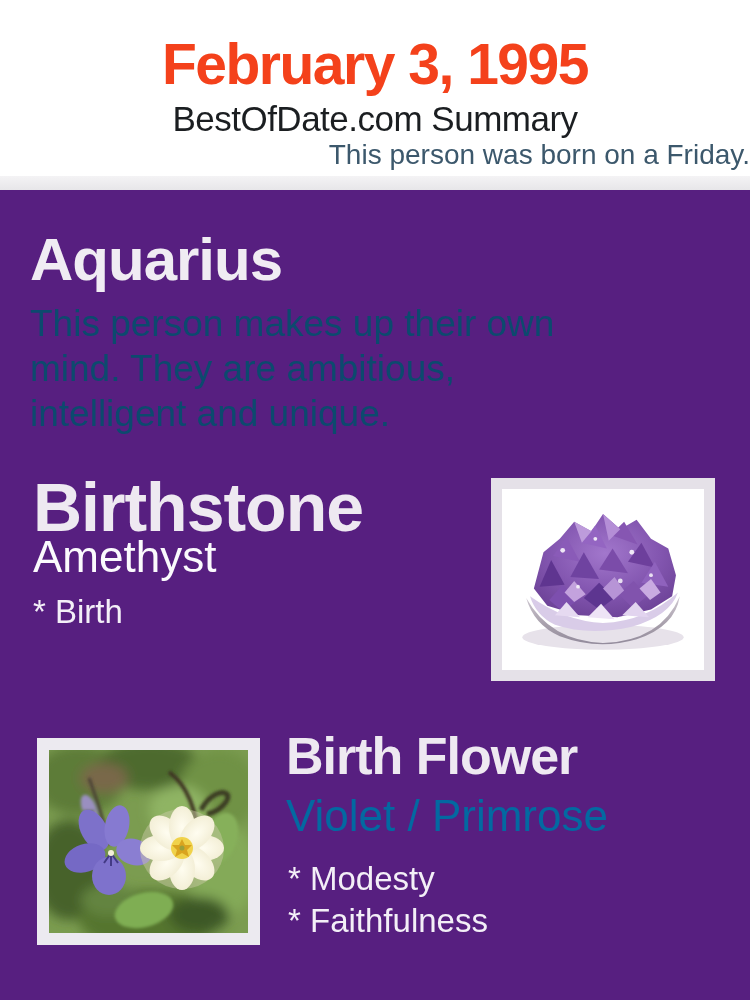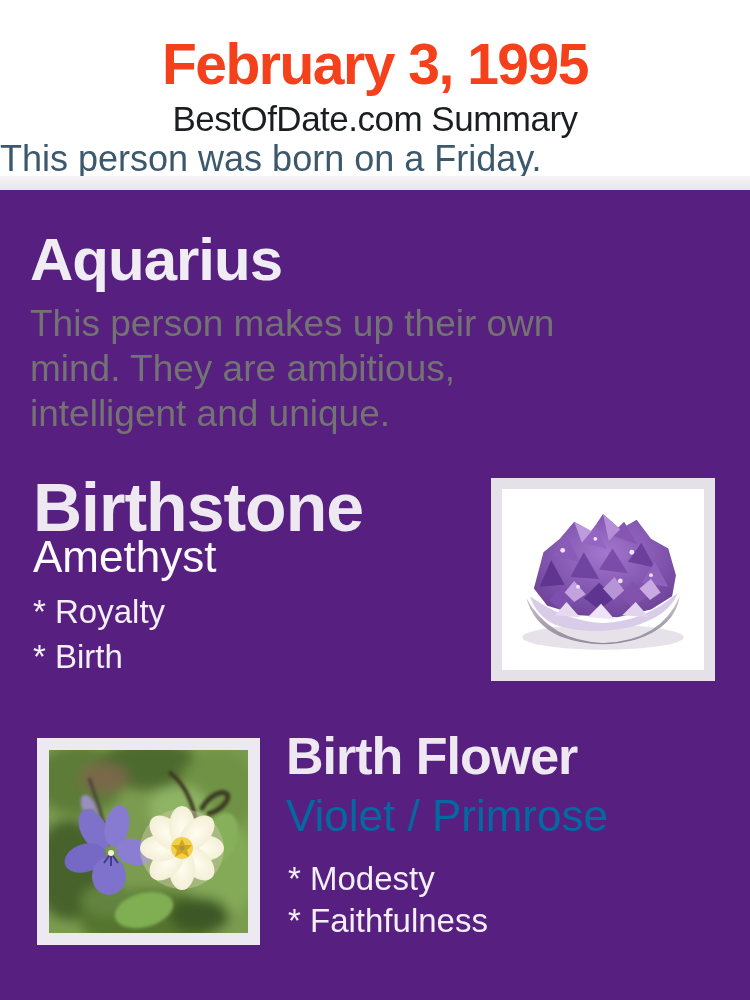--- a/index.html
+++ b/index.html
@@ -17,41 +17,41 @@
     left:0;top:22px;width:750px;text-align:center;
     font-size:57px;font-weight:700;letter-spacing:-1.5px;
     color:#f4411b;line-height:1;
   }
   .site-summary{
     left:0;top:87px;width:750px;text-align:center;
     font-size:35px;font-weight:400;letter-spacing:-0.5px;
     color:#1b1e21;line-height:1;
   }
   .weekday-note{
-    left:0;top:127px;width:750px;text-align:left;
-    font-size:36px;font-weight:400;
+    left:0;top:127px;width:750px;text-align:right;
+    font-size:28px;font-weight:400;
     color:#3c586c;line-height:1;
   }
   .divider-strip{
     left:0;top:176px;width:750px;height:14px;
     background:linear-gradient(#f4f3f5,#e7e6e9);
   }
 
   
   .panel{left:0;top:190px;width:750px;height:810px;background:#571f80;}
 
   .zodiac-heading{
     left:30px;top:230px;
     font-size:60px;font-weight:700;letter-spacing:-1px;
     color:#f0ecf3;line-height:1;
   }
   .zodiac-desc{
     left:30px;top:301px;
     font-size:37px;line-height:45px;
-    color:#737373;
+    color:#0c4a6e;
   }
 
   .birthstone-heading{
     left:33px;top:473px;
     font-size:68px;font-weight:700;letter-spacing:-1px;
     color:#eee9f1;line-height:1;
   }
   .birthstone-name{
     left:33px;top:535px;
     font-size:44px;color:#fbfafd;line-height:1;
@@ -101,21 +101,20 @@
 <div class="abs zodiac-heading">Aquarius</div>
 <div class="abs zodiac-desc">
   <div>This person makes up their own</div>
   <div>mind. They are ambitious,</div>
   <div>intelligent and unique.</div>
 </div>
 
 <div class="abs birthstone-heading">Birthstone</div>
 <div class="abs birthstone-name">Amethyst</div>
 <ul class="abs trait-list birthstone-traits">
-  <li>* Royalty</li>
   <li>* Birth</li>
 </ul>
 
 <div class="abs photo photo-amethyst" role="img" aria-label="Amethyst crystal cluster photo">
   <svg viewBox="0 0 200 180" preserveAspectRatio="none">
     <defs>
       <radialGradient id="amg" cx="50%" cy="38%" r="70%">
         <stop offset="0%" stop-color="#a277cc"></stop>
         <stop offset="55%" stop-color="#8356b0"></stop>
         <stop offset="100%" stop-color="#693f93"></stop>

